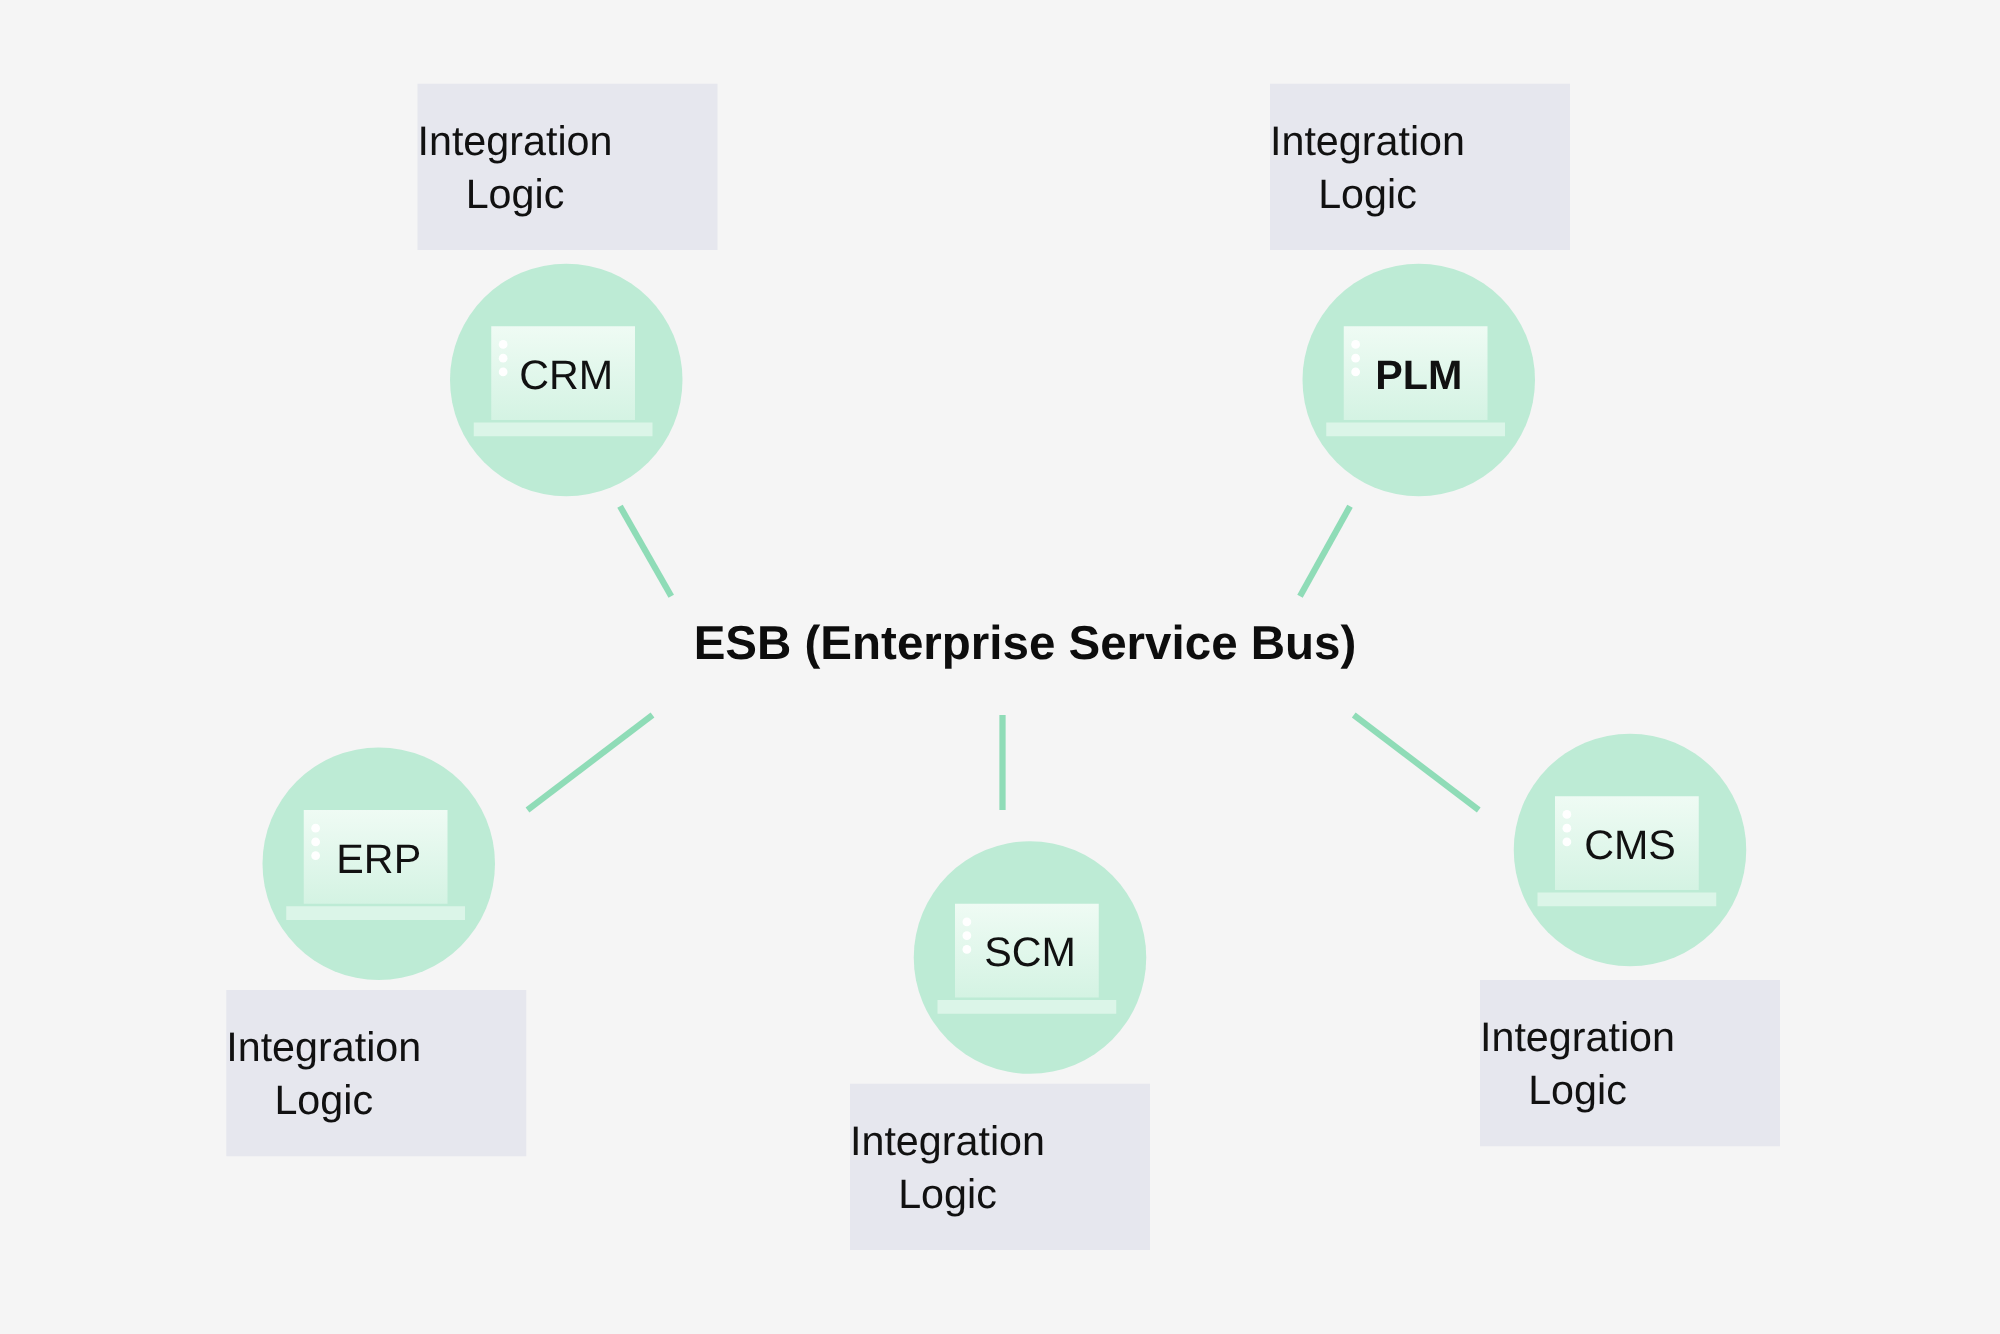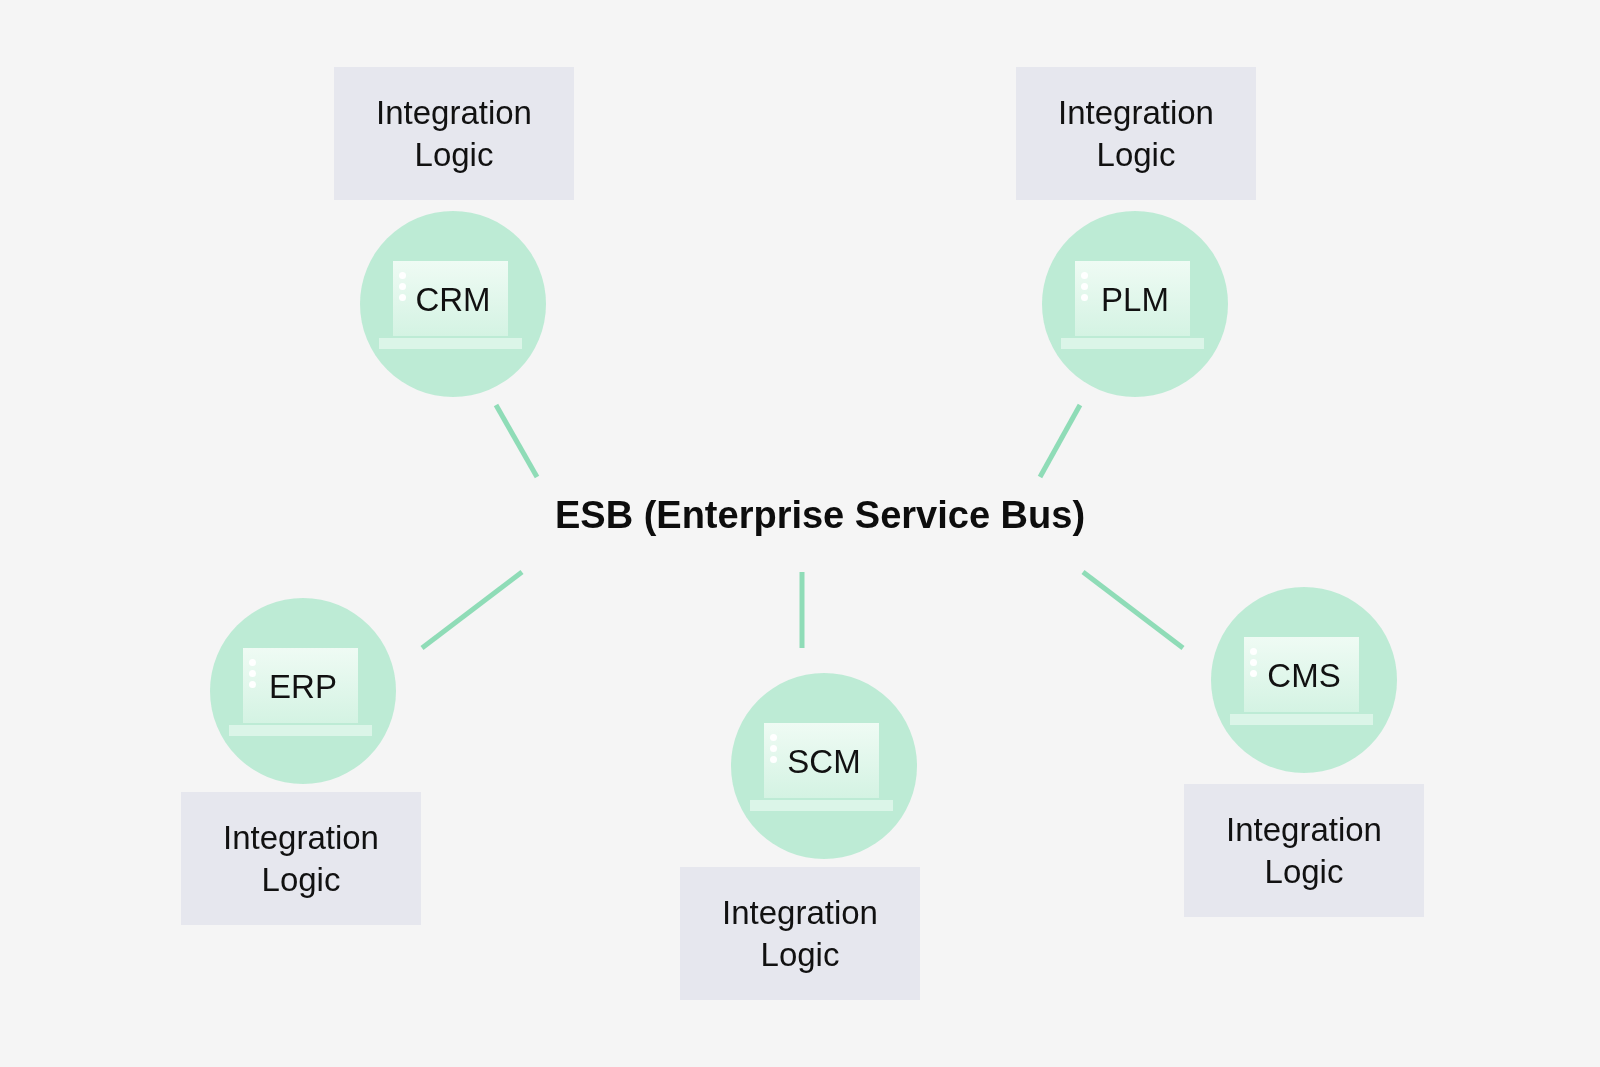--- a/index.html
+++ b/index.html
@@ -8,21 +8,21 @@
     background: #f5f5f5;
     position: relative;
     overflow: hidden;
     font-family: "Liberation Sans", "DejaVu Sans", sans-serif;
   }
   #connectors { position: absolute; left: 0; top: 0; }
   .logic-box {
     position: absolute;
     width: 240px; height: 133px;
     background: #e6e7ee;
-    display: flex; align-items: center; justify-content: center;
+    display: flex; align-items: center; 
     text-align: center;
     font-size: 33px; line-height: 42px; color: #111;
     box-sizing: border-box;
     padding-top: 0;
   }
   .logic-box span { display: block; white-space: pre-line; }
   .node {
     position: absolute;
     width: 186px; height: 186px;
     border-radius: 50%;
@@ -82,21 +82,21 @@
       </div>
   </div>
   <div class="base"></div>
   <div class="node-label" style="top:70px;">CRM</div>
 </div>
 
 <div class="logic-box" style="left:1016px; top:67px;">
   <span>Integration
 Logic</span>
 </div>
-<div class="node" style="left:1042px; top:211px;">
+<div class="node" style="left:1042px; top:211px;font-weight:bold;">
   <div class="screen">
     <div class="dots">
         <div class="dot"></div>
         <div class="dot"></div>
         <div class="dot"></div>
       </div>
   </div>
   <div class="base"></div>
   <div class="node-label" style="top:70px;">PLM</div>
 </div>

